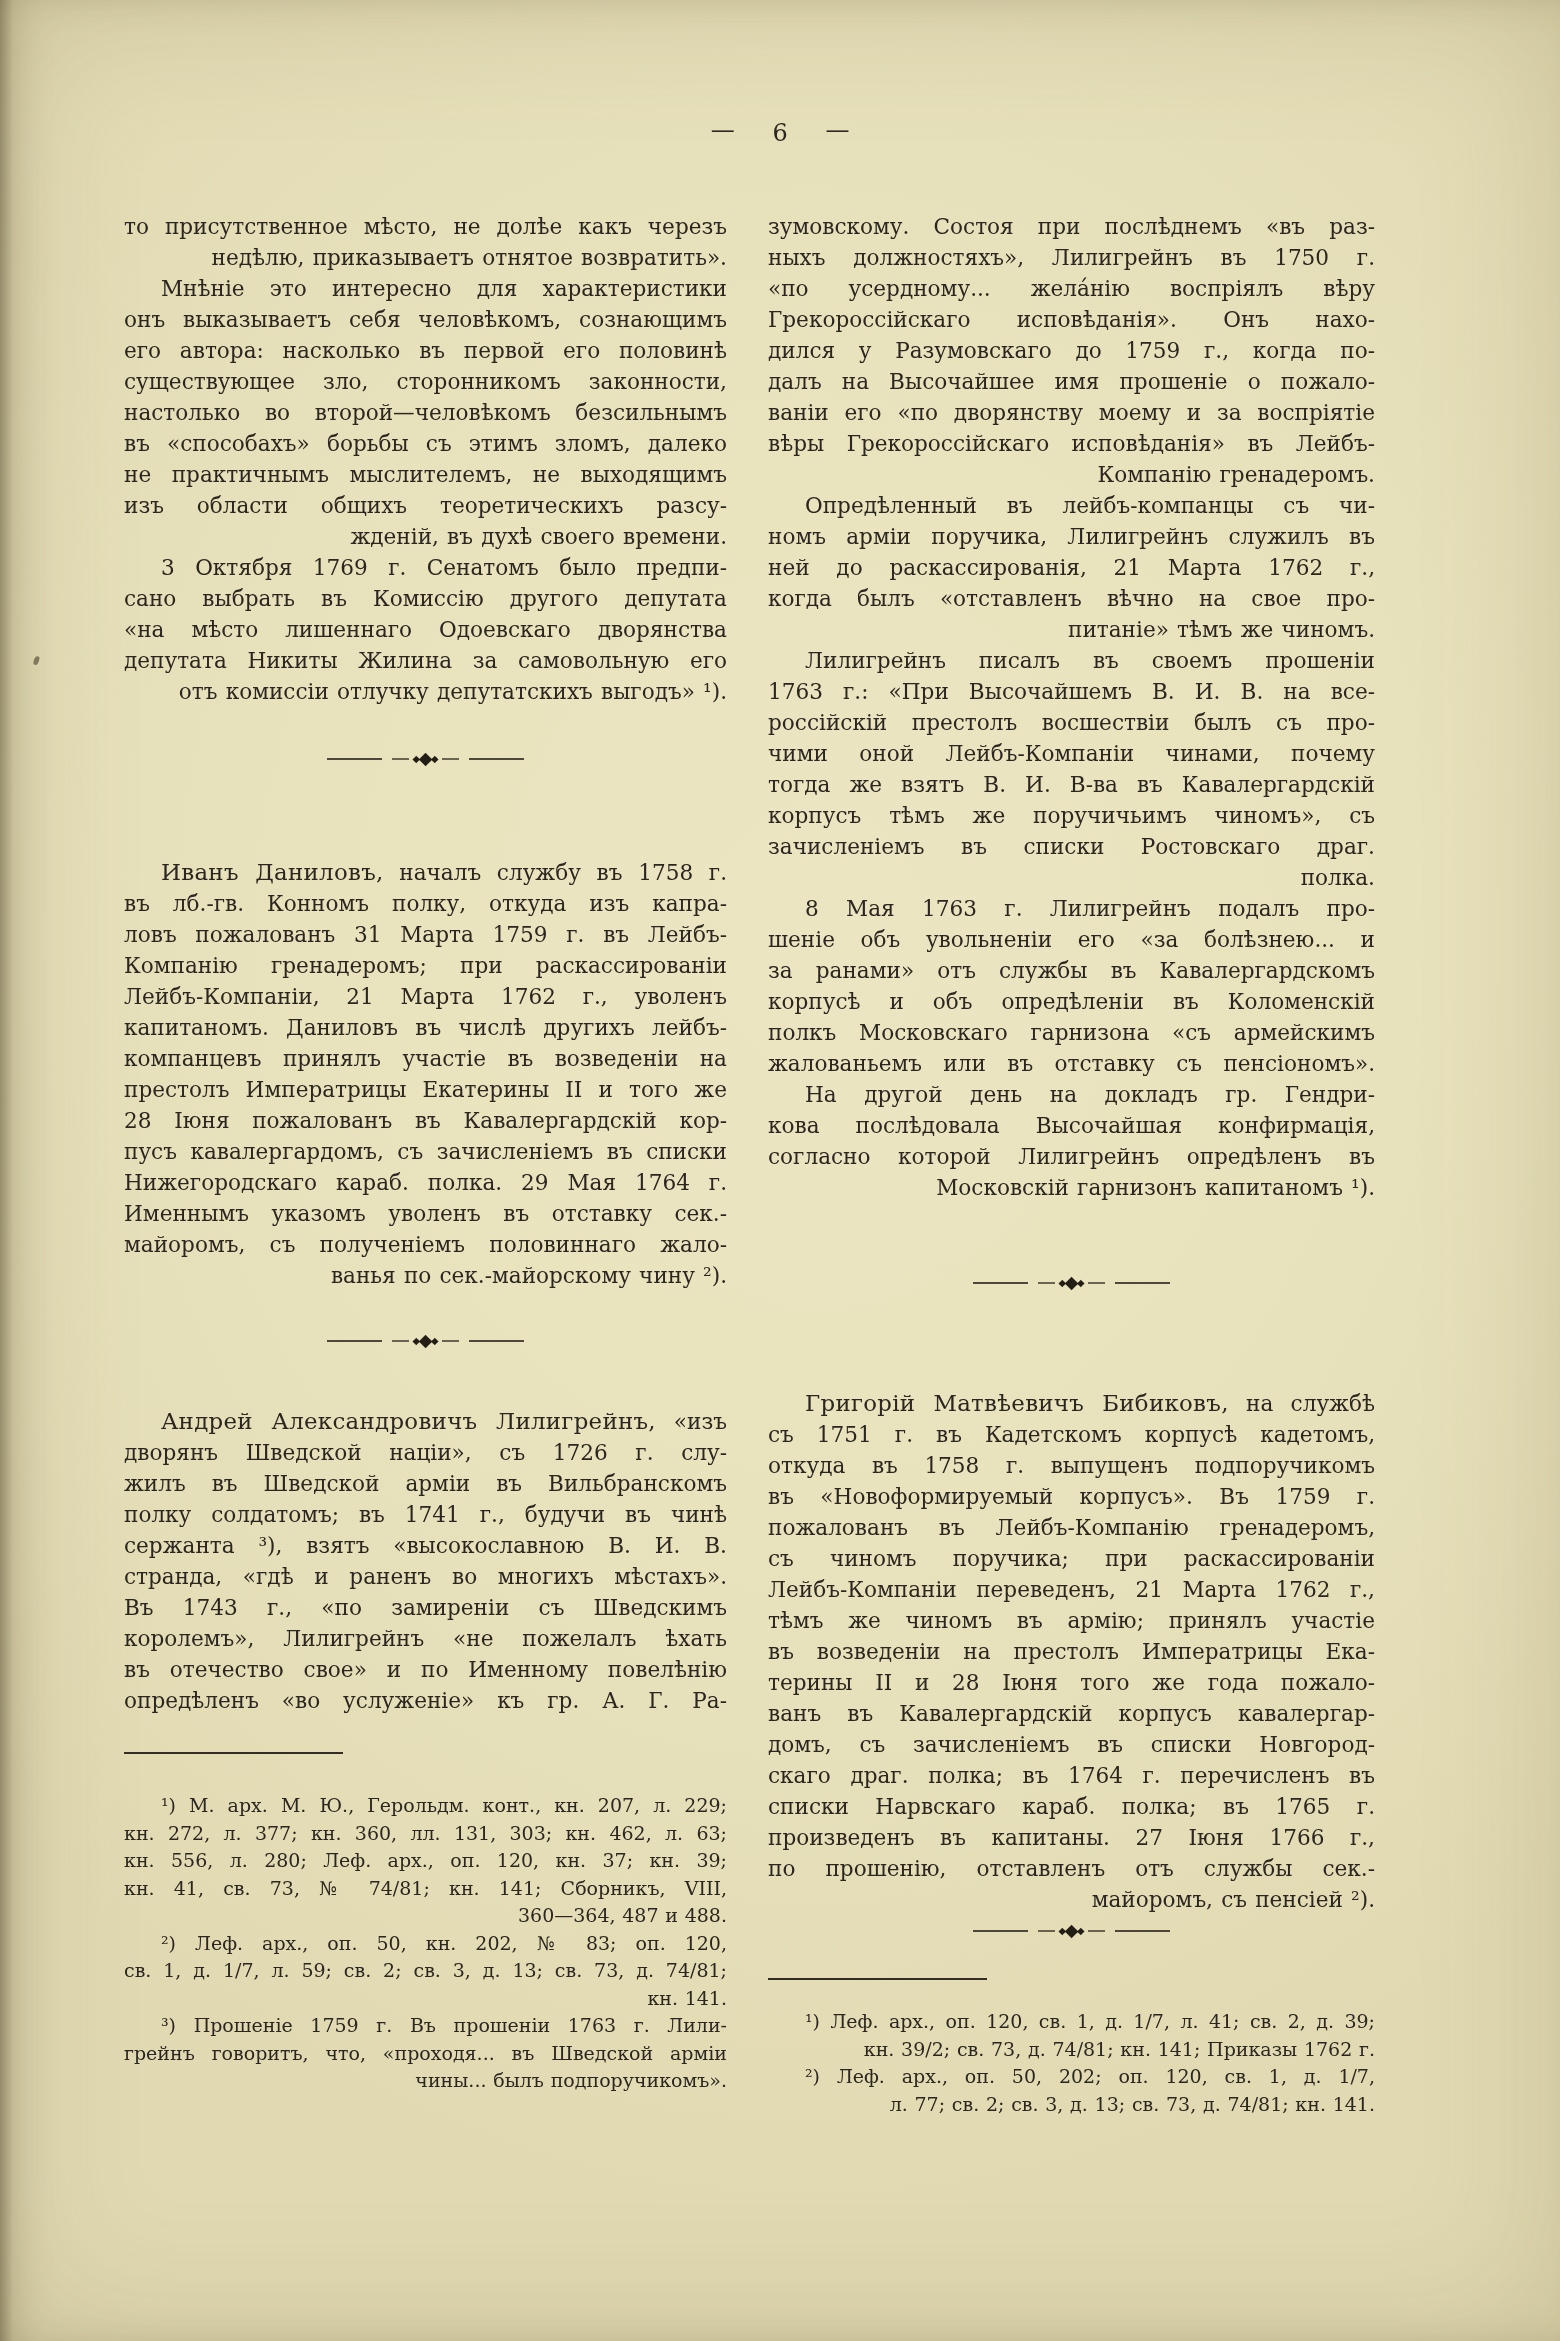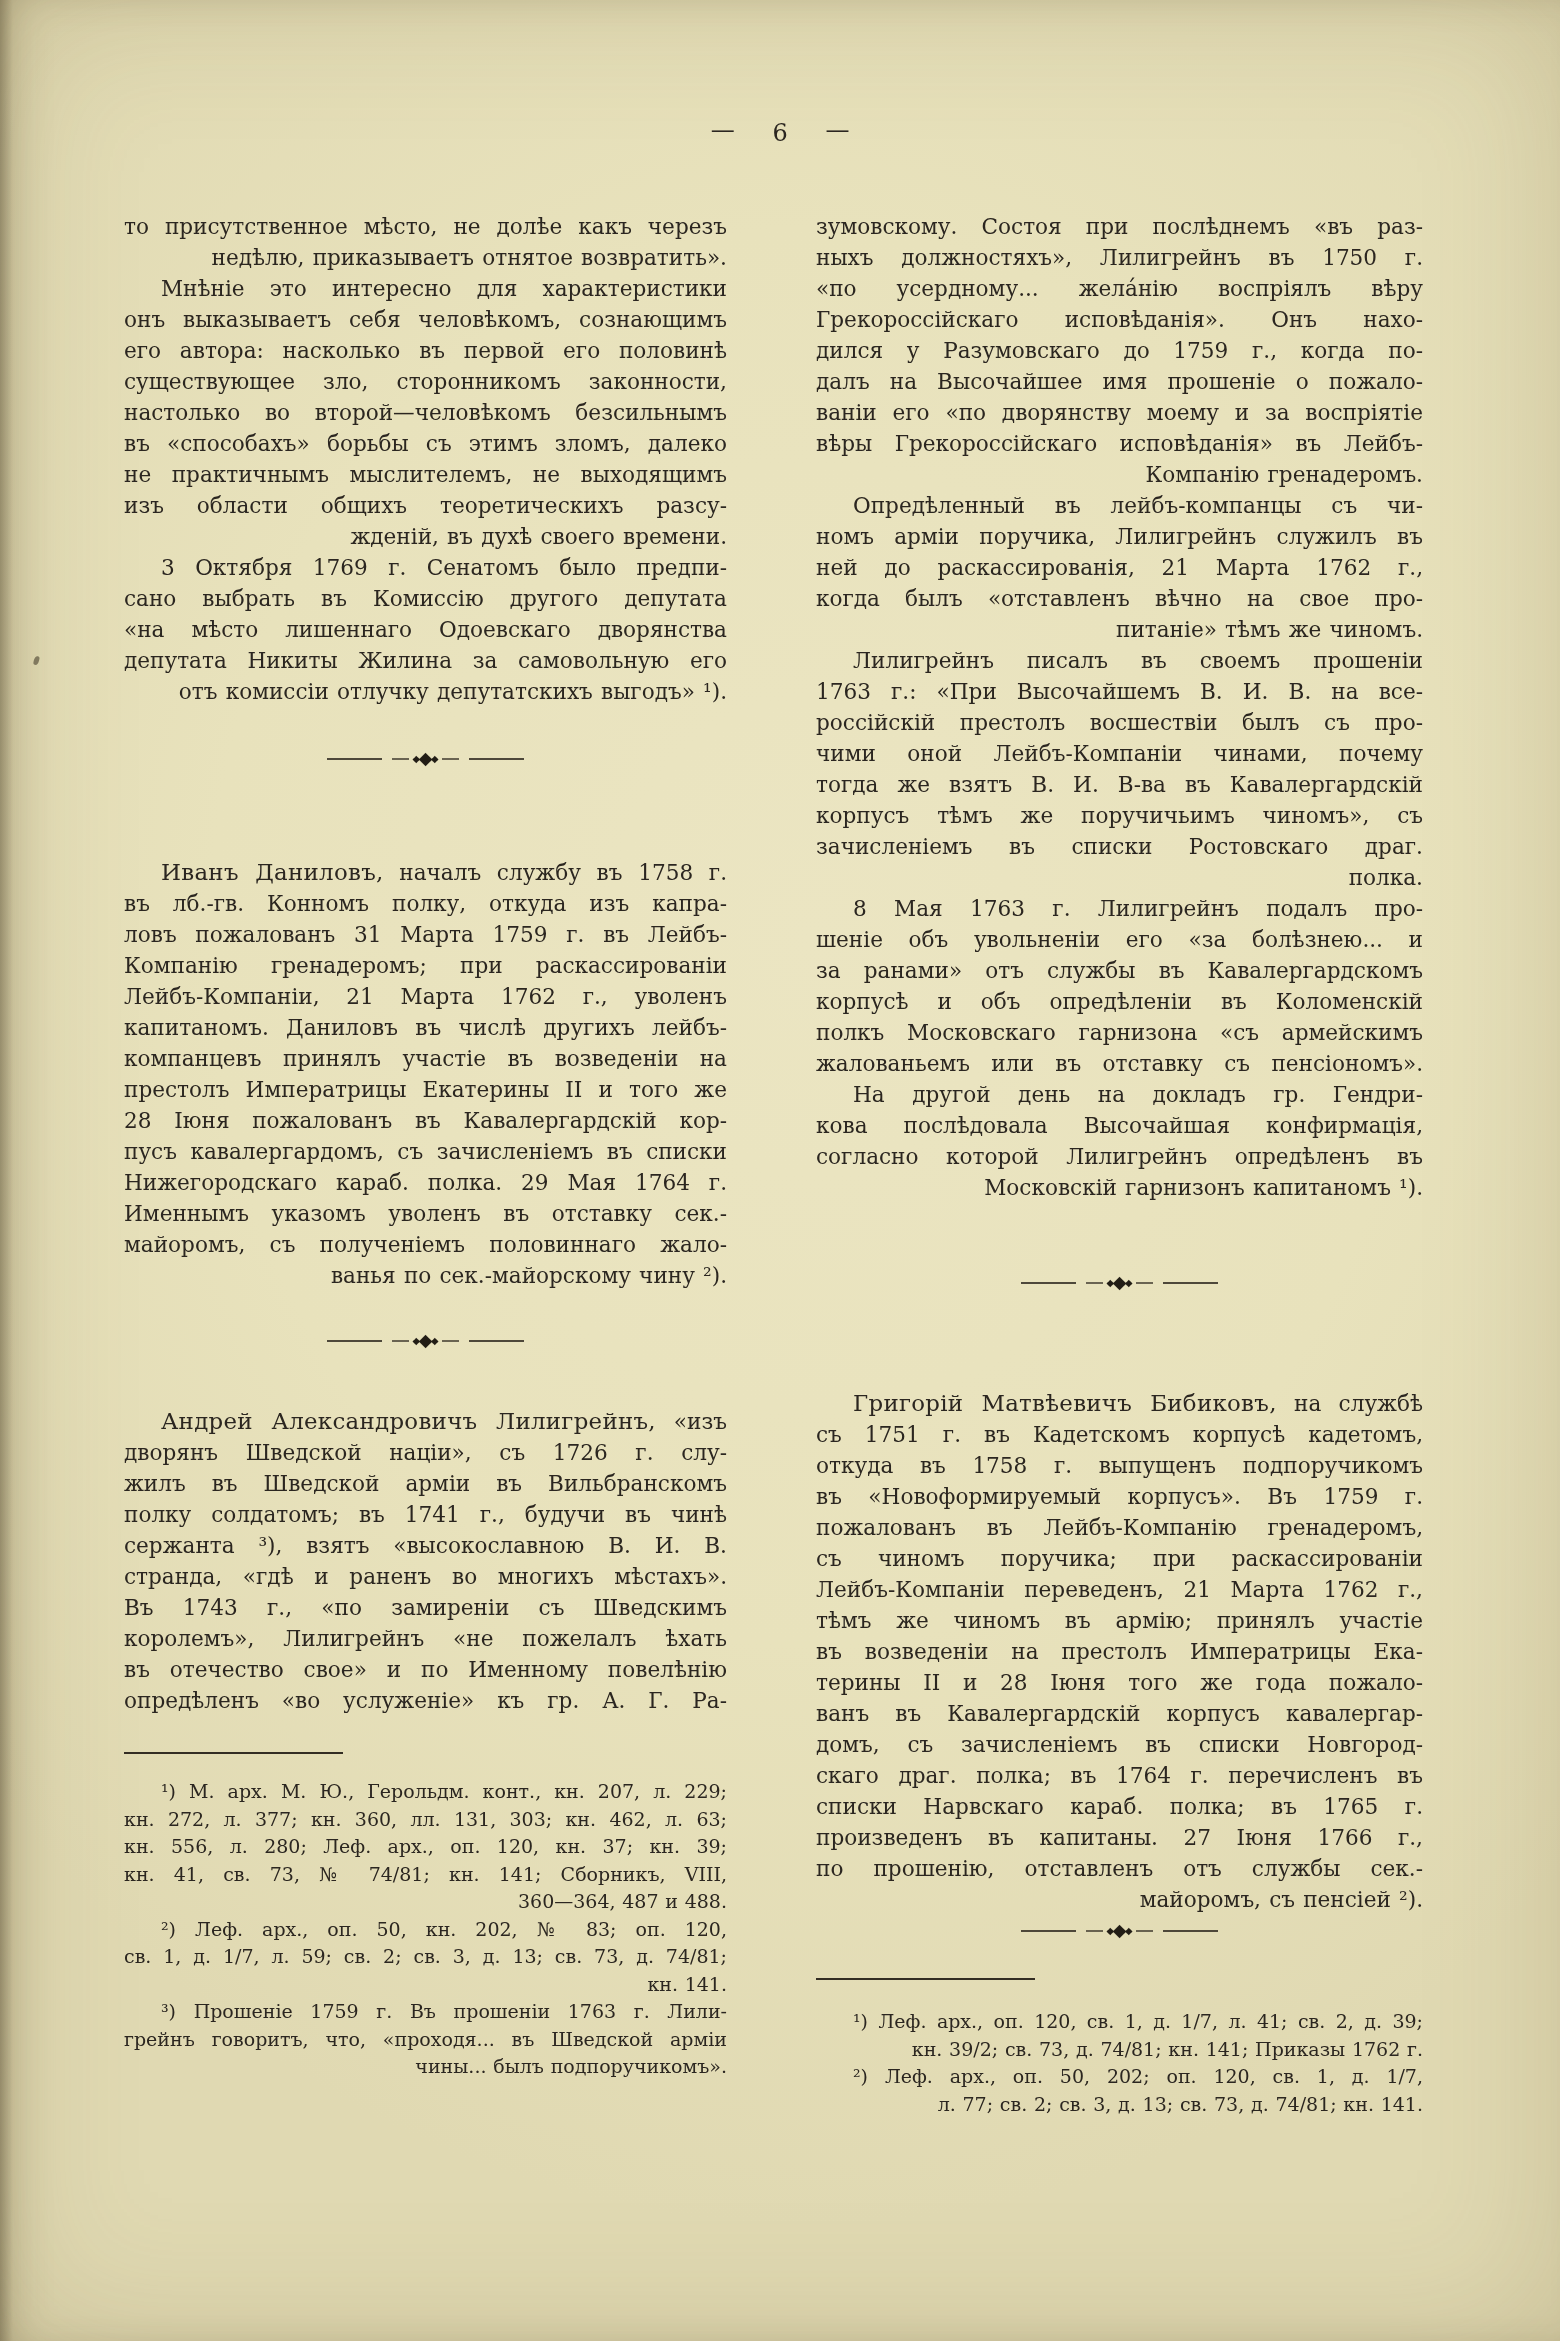--- a/index.html
+++ b/index.html
@@ -12,21 +12,21 @@
     color:#2b2620;
   }
   .edge-left{position:absolute;left:0;top:0;width:13px;height:100%;
     background:linear-gradient(90deg, rgba(60,50,28,.28), rgba(60,50,28,0));}
   .pageno{position:absolute;top:116px;left:0;width:100%;text-align:center;
     font-size:24px;line-height:34px;letter-spacing:0.7px;}
   .pageno .pdash{display:inline-block;margin:0 37px;transform:translateY(-2.6px);}
 
   .col{position:absolute;top:211px;}
   .col-left{left:124px;width:603px;}
-  .col-right{left:816px;width:607px;}
+  .col-right{left:768px;width:607px;}
 
   .para{margin:0;}
   .line{
     font-size:21.6px;line-height:31px;height:31px;overflow:hidden;
     word-spacing:1.3px;
   }
   .jline{text-align:justify;}
   .jline::after{content:"";display:inline-block;width:100%;height:0;}
   .lline{text-align:right;}
   .indent{text-indent:37px;}
@@ -43,21 +43,21 @@
   .orn-d-sm{font-size:9.8px;margin:0 -1.3px;}
 
   .orn1L{margin:37px 0 84px;height:29px;}
   .orn2L{margin:35px 0 51px;height:29px;}
   .orn1R{margin:65px 0 91px;height:29px;}
   .orn2R{margin:1.3px 0 0;height:29px;}
 
   .fn-rule{height:0;border-top:2px solid #332d23;width:219px;}
   .ruleL{margin-top:36px;}
   .ruleR{margin-top:33px;}
-  .fnL{margin-top:24px;}
+  .fnL{margin-top:38px;}
   .fnR{margin-top:28px;}
 
   .speck{position:absolute;left:34px;top:656px;width:4.6px;height:8.5px;
     background:rgba(58,50,32,.55);border-radius:60% 40% 55% 45%;transform:rotate(18deg);}
 </style>
 </head>
 <body>
 
 <div class="page">
   <div class="edge-left"></div>

